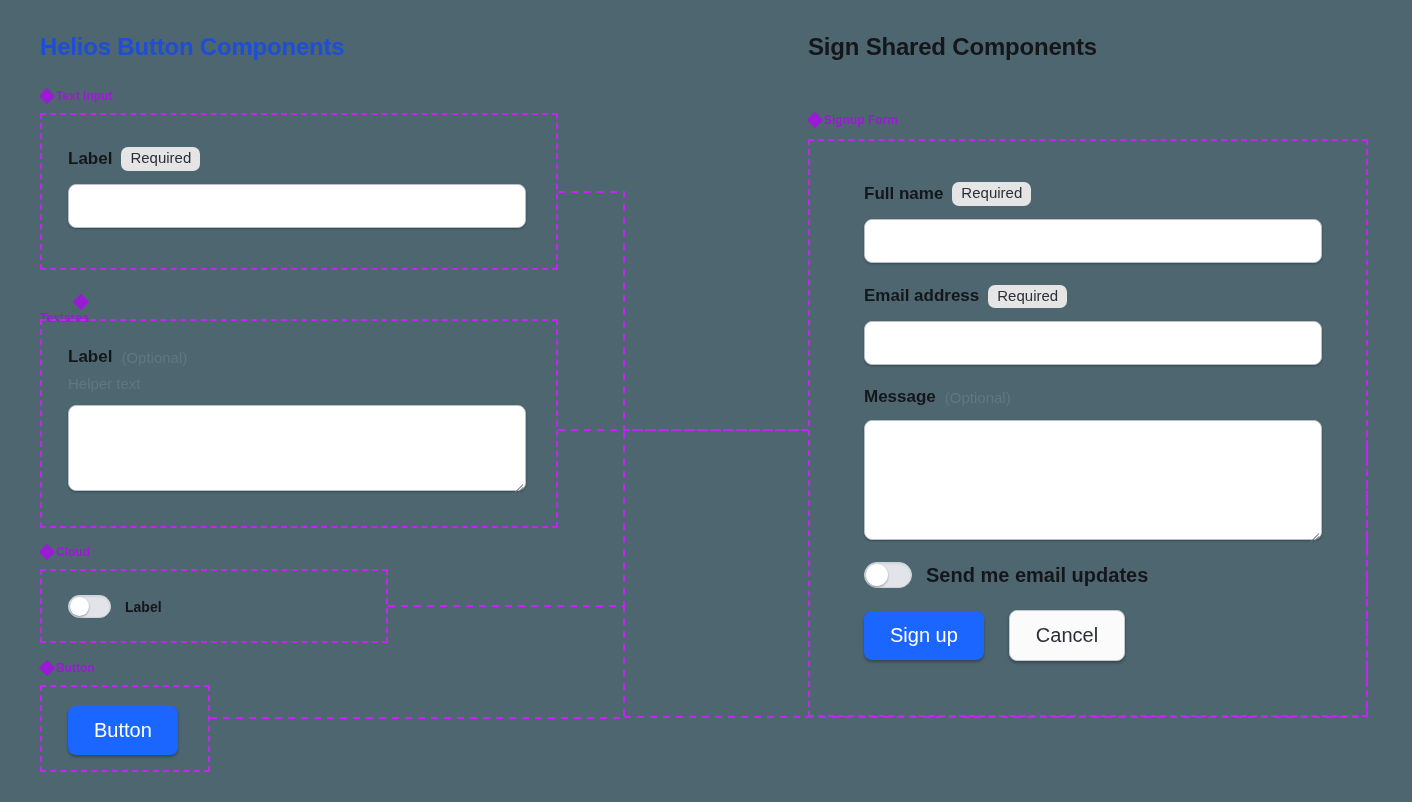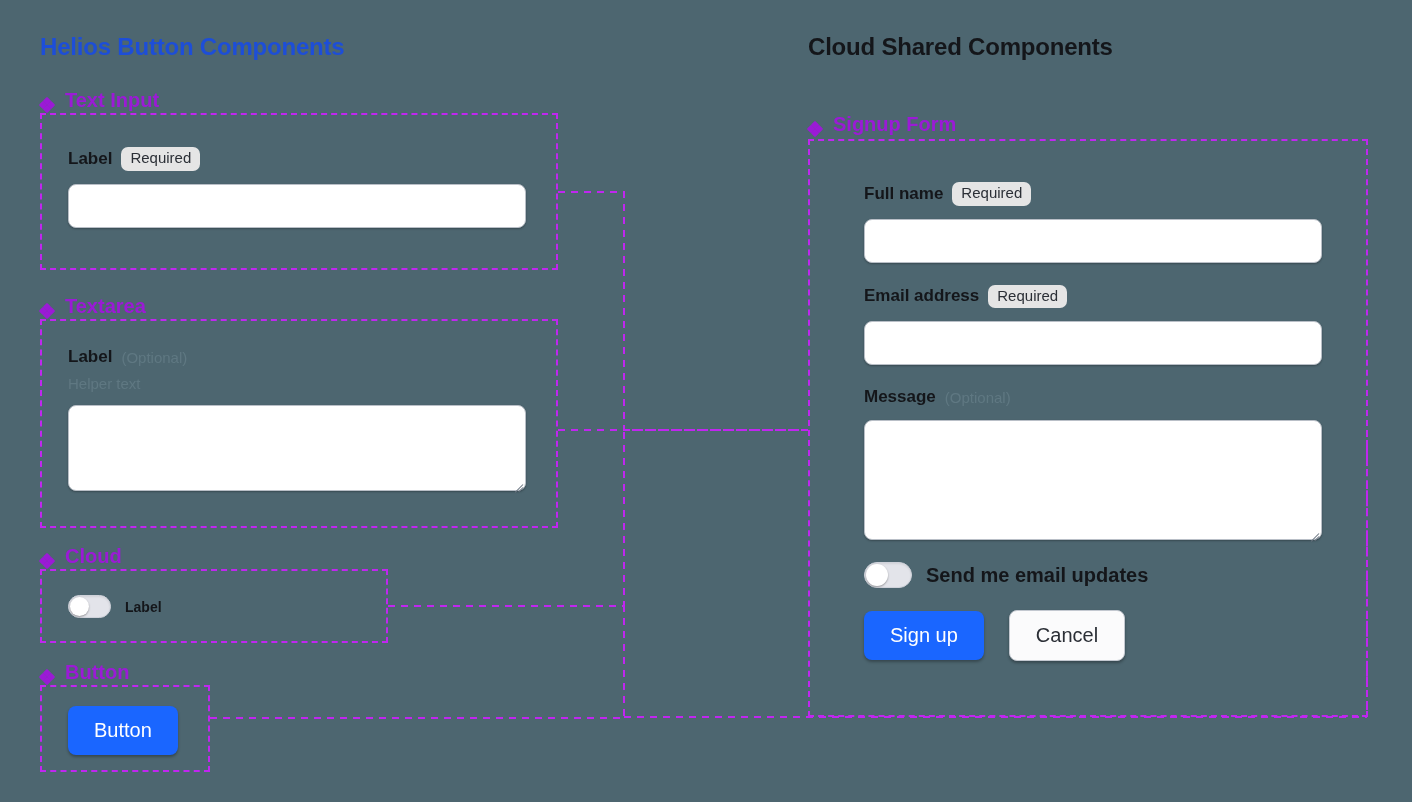--- a/index.html
+++ b/index.html
@@ -37,27 +37,27 @@
     margin: 0;
     position: absolute;
     top: 33px;
     white-space: nowrap;
   }
   .col-title.left-title  { color: #1d4ed8; left: 0; }
   .col-title.right-title { color: #14161a; left: 0; }
 
   .section-label {
     position: absolute;
-    font-size: 20px;
+    font-size: 12px;
     font-weight: 600;
     color: #9b1ad6;
     white-space: nowrap;
     display: flex;
     align-items: flex-end;
-    gap: 11px;
+    gap: 2px;
   }
   .diamond-icon {
     display: inline-block;
     width: 14px; height: 14px;
     position: relative;
     flex: 0 0 auto;
   }
   .diamond-icon i {
     position: absolute;
     width: 6px; height: 6px;
@@ -232,21 +232,21 @@
   <div class="panel p-textinput">
     <div class="stack" style="left:26px; top:32px; width:458px;">
       <div class="field-label">
         <span>Label</span>
         <span class="badge">Required</span>
       </div>
       <input class="input-box input-h" style="margin-top: 13px; padding: 0px 12px; font-size: 15px;" type="text" placeholder="">
     </div>
   </div>
 
-  <div class="section-label" style="left:0; top:295px;">
+  <div class="section-label" style="left:0; top:295px;flex-direction:column;">
     <span class="diamond-icon">
       <i class="d-t"></i>
         <i class="d-l"></i>
         <i class="d-r"></i>
         <i class="d-b"></i>
     </span>
     <span>Textarea</span>
   </div>
 
   <div class="panel p-textarea">
@@ -295,21 +295,21 @@
     <span>Button</span>
   </div>
 
   <div class="panel p-button">
     <button class="btn btn-primary btn-lg stack" style="left:26px; top:19px;">Button</button>
   </div>
 </div>
 
 <div class="col col-right">
 
-  <h1 class="col-title right-title">Cloud Shared Components</h1>
+  <h1 class="col-title right-title">Sign Shared Components</h1>
 
   <div class="section-label" style="left:0; top:113px;">
     <span class="diamond-icon">
       <i class="d-t"></i>
         <i class="d-l"></i>
         <i class="d-r"></i>
         <i class="d-b"></i>
     </span>
     <span>Signup Form</span>
   </div>

